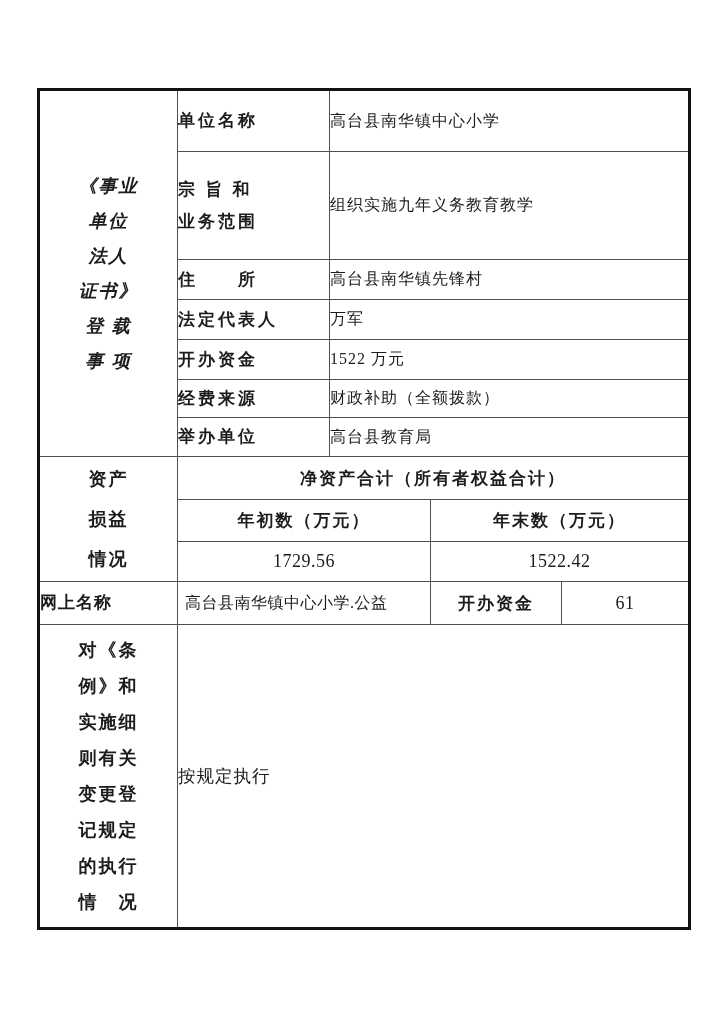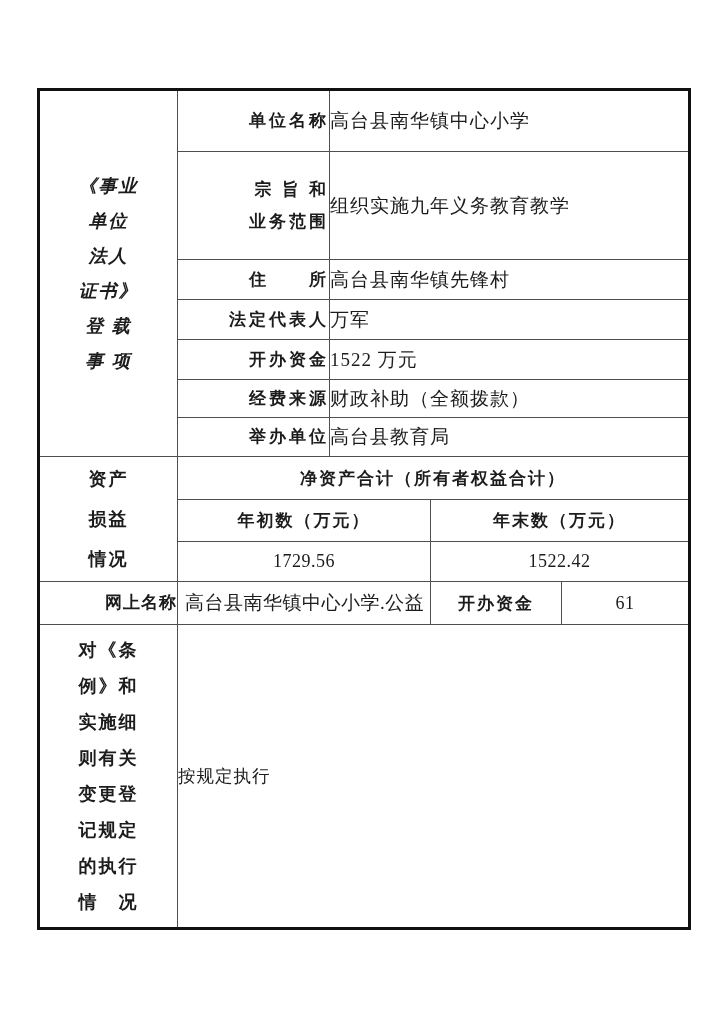--- a/index.html
+++ b/index.html
@@ -39,31 +39,31 @@
     font-weight: bold;
     font-size: 18px;
     white-space: pre-line;
     letter-spacing: 2px;
   }
   td.cert-hdr   { line-height: 35px; font-style: italic; }
   td.asset-hdr  { line-height: 40px; }
   td.comp-hdr   { line-height: 36px; vertical-align: middle; text-align: center; }
   
   td.lbl {
-    text-align: right;
+    text-align: left;
     font-weight: bold;
     font-size: 17px;
     letter-spacing: 3px;
     white-space: pre-line;
     line-height: 32px;
   }
   
   td.val {
     text-align: left;
-    font-size: 19px;
+    font-size: 16px;
     letter-spacing: 1px;
     padding-left: 10px;
     font-weight: normal;
   }
   
   td.chdr {
     text-align: center;
     font-weight: bold;
     font-size: 17px;
     letter-spacing: 2px;

